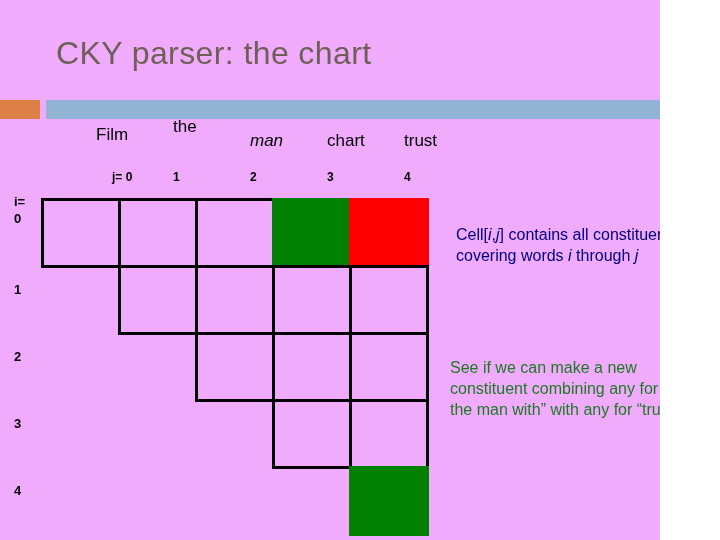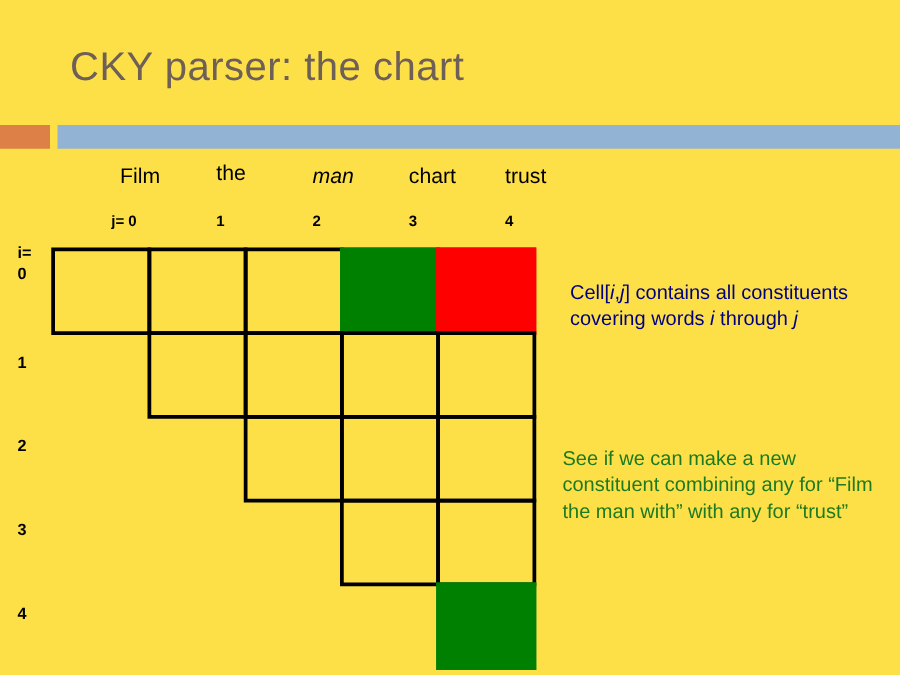--- a/index.html
+++ b/index.html
@@ -6,23 +6,23 @@
     margin: 0;
     padding: 0;
     background: #ffffff;
   }
   body {
     font-family: "Liberation Sans", sans-serif;
     -webkit-font-smoothing: antialiased;
   }
   #slide {
     position: relative;
-    width: 720px;
+    width: 660px;
     height: 540px;
-    background: #fde047;
+    background: #f0abfc;
     overflow: hidden;
   }
 
   
   #slide-title {
     position: absolute;
     left: 56px;
     top: 33px;
     font-size: 32px;
     line-height: 40px;
@@ -137,28 +137,28 @@
 <body>
 
 <div id="slide">
 
   <div id="slide-title">CKY parser: the chart</div>
 
   <div class="bar-orange"></div>
   <div class="bar-blue"></div>
 
   <div id="words-row" class="words-row">
-      <div class="word-cell" style="left: 55px; top: 131px;">Film</div>
-      <div class="word-cell" style="left: 132px; top: 129px;">the</div>
+      <div class="word-cell" style="left: 55px; top: 125px;">Film</div>
+      <div class="word-cell" style="left: 132px; top: 117px;">the</div>
       <div class="word-cell" style="left: 209px; top: 131px; font-style: italic;">man</div>
       <div class="word-cell" style="left: 286px; top: 131px;">chart</div>
       <div class="word-cell" style="left: 363px; top: 131px; text-align: center;">trust</div>
     </div>
   <div id="jidx-row" class="jidx-row">
-      <div class="jidx-cell" style="left: 48px; top: 170px;">j= 0</div>
+      <div class="jidx-cell" style="left: 71px; top: 170px;">j= 0</div>
       <div class="jidx-cell" style="left: 132px; top: 170px;">1</div>
       <div class="jidx-cell" style="left: 209px; top: 170px;">2</div>
       <div class="jidx-cell" style="left: 286px; top: 170px;">3</div>
       <div class="jidx-cell" style="left: 363px; top: 170px;">4</div>
     </div>
 
   <div id="row-labels">
       <div class="rowlab" style="top: 194px;">i=</div>
       <div class="rowlab" style="top: 211px;">0</div>
       <div class="rowlab" style="top: 282px;">1</div>

